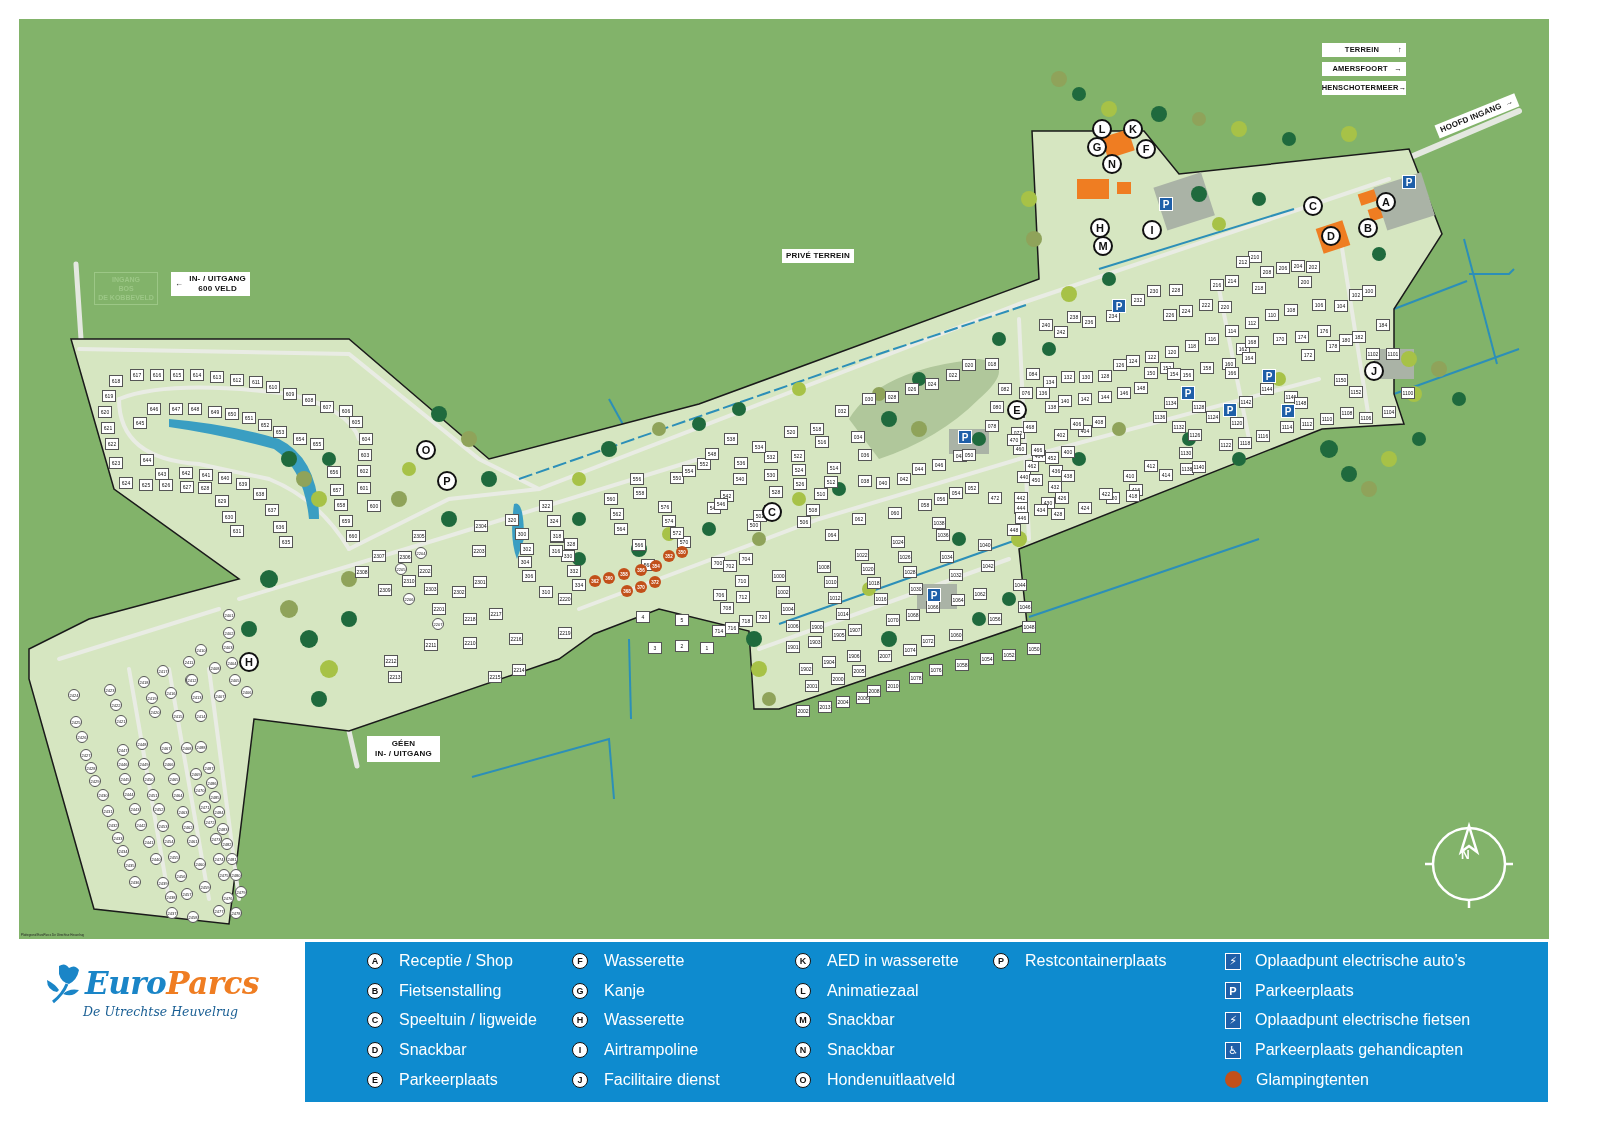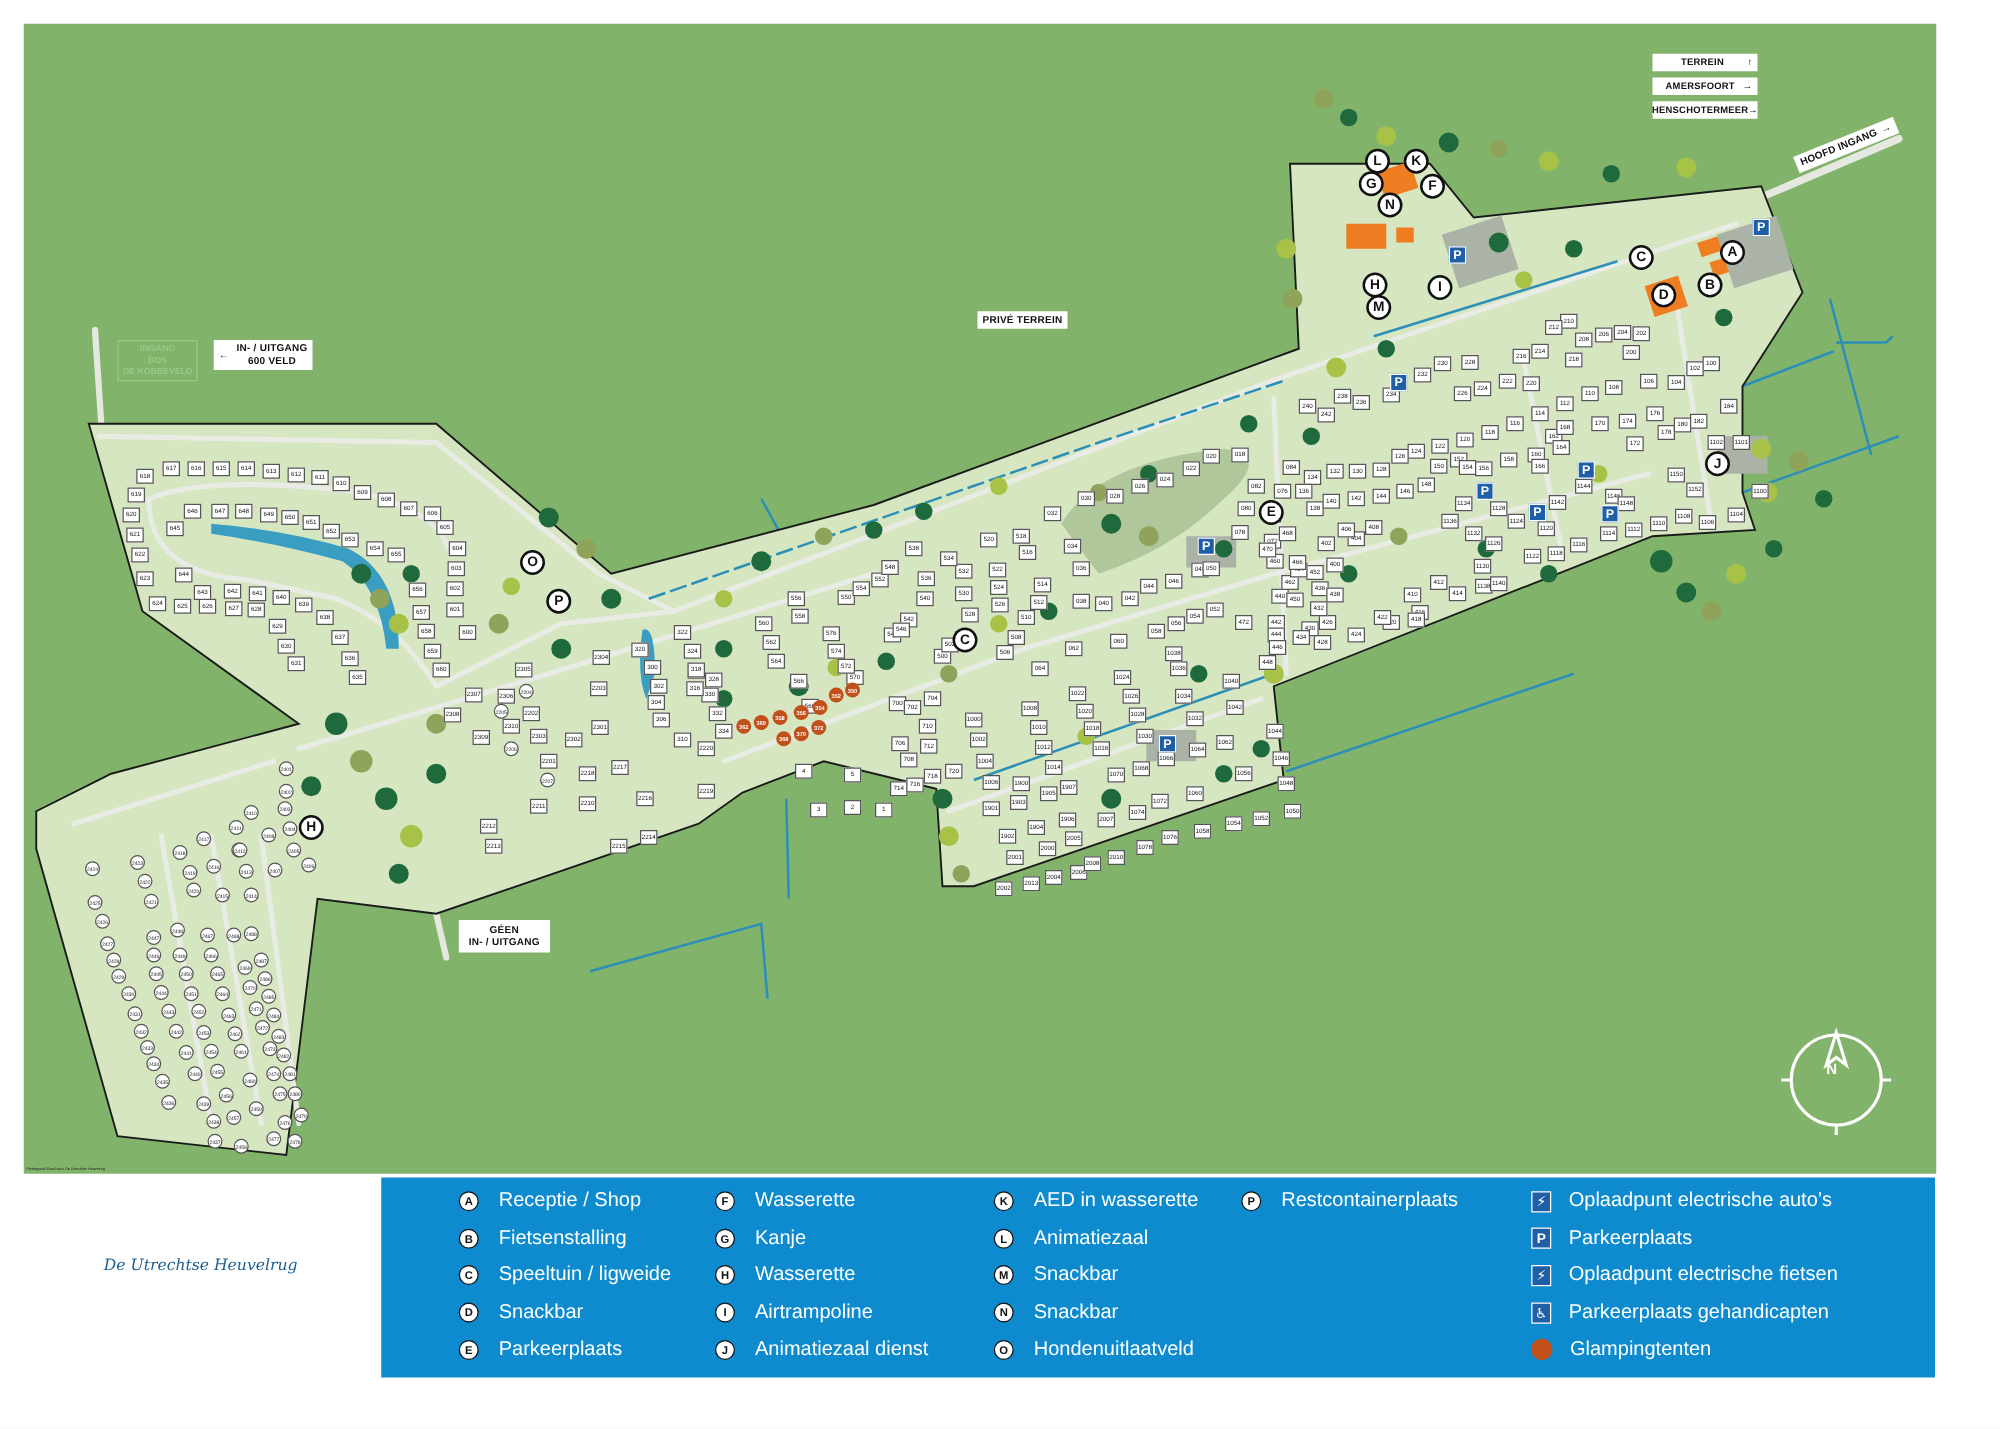--- a/index.html
+++ b/index.html
@@ -725,20 +725,30 @@
   </div>
   <div class="sign" style="left:348px; top:717px; padding:3px 8px;">
     <span>GÉEN</span><br>
     <span>IN- / UITGANG</span>
   </div>
   <div style="position:absolute; left:1442px; top:829px; color:#fff; font-weight:bold; font-size:12px;">N</div>
   <div class="tinytext">Plattegrond EuroParcs De Utrechtse Heuvelrug</div>
 </div>
 
 <div id="brand">
+  <div class="logo-row">
+    <svg width="38" height="42" viewBox="0 0 38 42">
+      <path d="M12,4 Q18,0 22,6 Q28,2 32,8 Q30,18 22,22 Q14,20 12,12 Z" fill="#1a85c7"></path>
+      <path d="M20,22 Q16,32 6,40" stroke="#1a85c7" stroke-width="3" fill="none"></path>
+      <path d="M10,30 Q0,28 0,18 Q8,22 12,28 Z" fill="#1a85c7"></path>
+      <path d="M16,32 Q26,36 32,28 Q22,26 16,32 Z" fill="#1a85c7"></path>
+    </svg>
+    <span class="logo-euro">Euro</span>
+      <span class="logo-parcs">Parcs</span>
+  </div>
   <div class="logo-sub">De Utrechtse Heuvelrug</div>
 </div>
 
 <div id="legend">
     <div class="lg-item" style="left: 62px; top: 10px;">
       <span class="lg-badge">A</span>
       <span>Receptie / Shop</span>
     </div>
     <div class="lg-item" style="left: 62px; top: 39.7px;">
       <span class="lg-badge">B</span>
@@ -767,21 +777,21 @@
     <div class="lg-item" style="left: 267px; top: 69.4px;">
       <span class="lg-badge">H</span>
       <span>Wasserette</span>
     </div>
     <div class="lg-item" style="left: 267px; top: 99.1px;">
       <span class="lg-badge">I</span>
       <span>Airtrampoline</span>
     </div>
     <div class="lg-item" style="left: 267px; top: 128.8px;">
       <span class="lg-badge">J</span>
-      <span>Animatiezaal dienst</span>
+      <span>Facilitaire dienst</span>
     </div>
     <div class="lg-item" style="left: 490px; top: 10px;">
       <span class="lg-badge">K</span>
       <span>AED in wasserette</span>
     </div>
     <div class="lg-item" style="left: 490px; top: 39.7px;">
       <span class="lg-badge">L</span>
       <span>Animatiezaal</span>
     </div>
     <div class="lg-item" style="left: 490px; top: 69.4px;">

